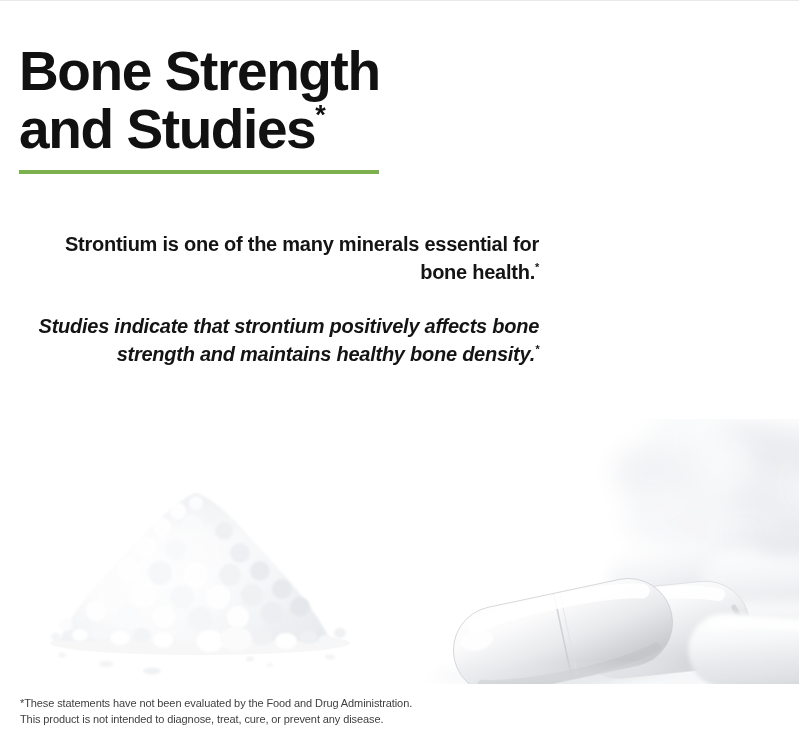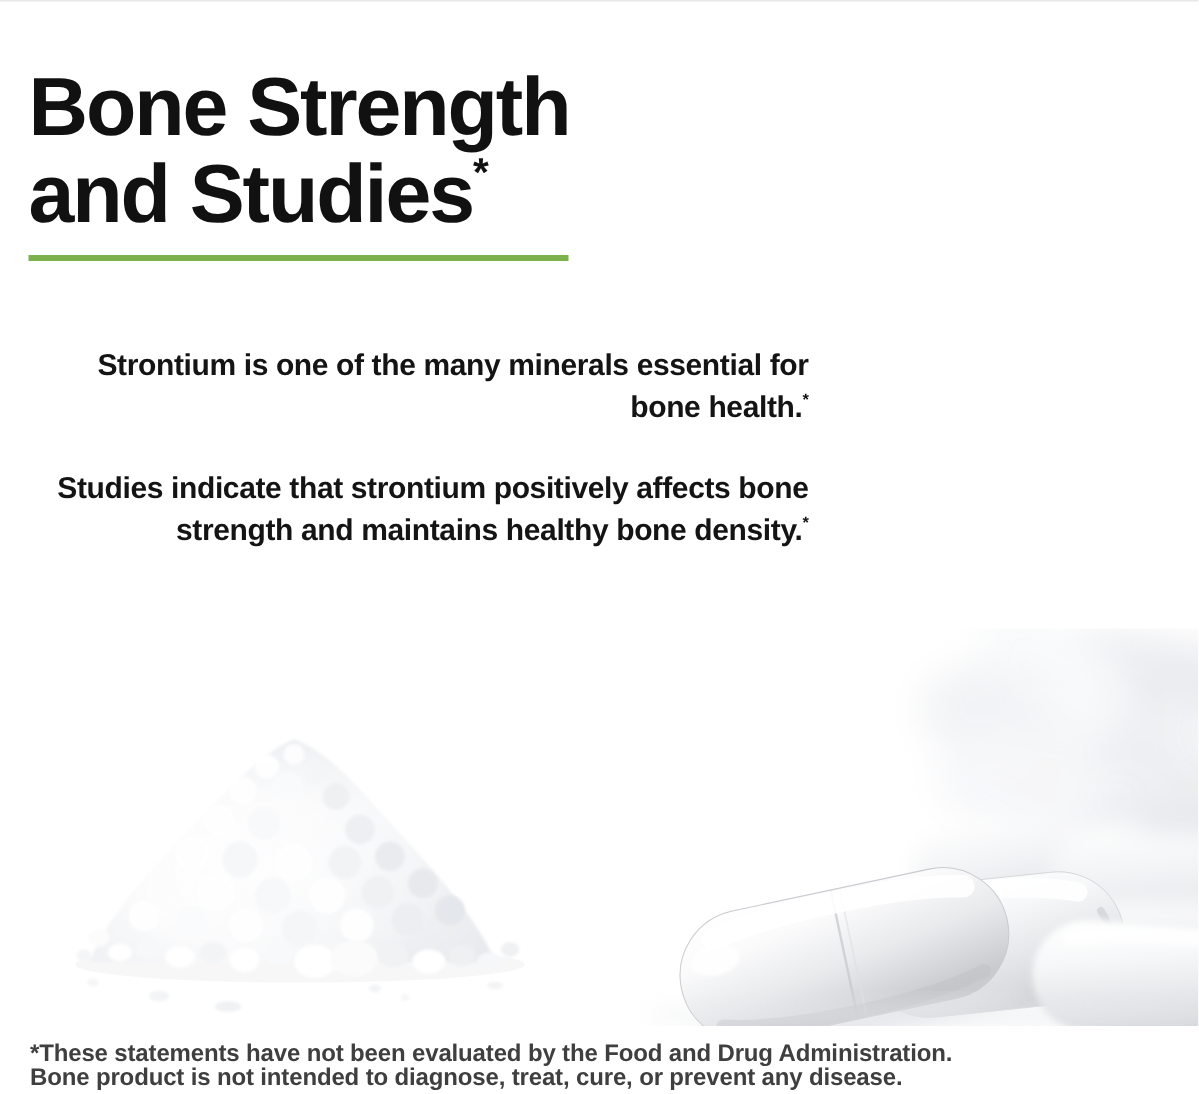--- a/index.html
+++ b/index.html
@@ -62,21 +62,21 @@
     text-align: right;
   }
   .copy p {
     margin: 0 0 26px 0;
     font-size: 20px;
     line-height: 28px;
     font-weight: 700;
     letter-spacing: -0.25px;
     color: #141414;
   }
-  .copy p:last-child { margin-bottom: 12px; }
+  .copy p:last-child { margin-bottom: 12px; font-style: italic; }
   .copy .sup {
     font-size: 11px;
     vertical-align: 8px;
     line-height: 0;
   }
 
   
   .media {
     position: absolute;
     left: 0;
@@ -85,25 +85,24 @@
     height: 265px;
   }
   .media svg { display: block; }
 
   
   .disclaimer {
     position: absolute;
     left: 20px;
     top: 694px;
     width: 600px;
-    font-size: 16px;
+    font-size: 11px;
     line-height: 16px;
     color: #3f3f3f;
     letter-spacing: -0.1px;
-    font-weight: bold;
   }
   .disclaimer span { display: block; white-space: nowrap; }
 </style>
 </head>
 <body>
 
 <div class="page">
 
   <h1 class="headline">
     <span class="line">Bone Strength</span>
@@ -274,16 +273,16 @@
           <path d="M712 210 C 752 202, 830 202, 862 210" stroke="#ffffff" stroke-width="11" stroke-linecap="round" fill="none" opacity="0.8"></path>
         </g>
 
         <ellipse cx="640" cy="258" rx="210" ry="10" fill="#e7e9ec" opacity="0.45" filter="url(#softBlur)"></ellipse>
       </g>
     </svg>
   </div>
 
   <div class="disclaimer">
     <span>*These statements have not been evaluated by the Food and Drug Administration.</span>
-    <span>Bone product is not intended to diagnose, treat, cure, or prevent any disease.</span>
+    <span>This product is not intended to diagnose, treat, cure, or prevent any disease.</span>
   </div>
 
 </div>
 
 </body></html>

